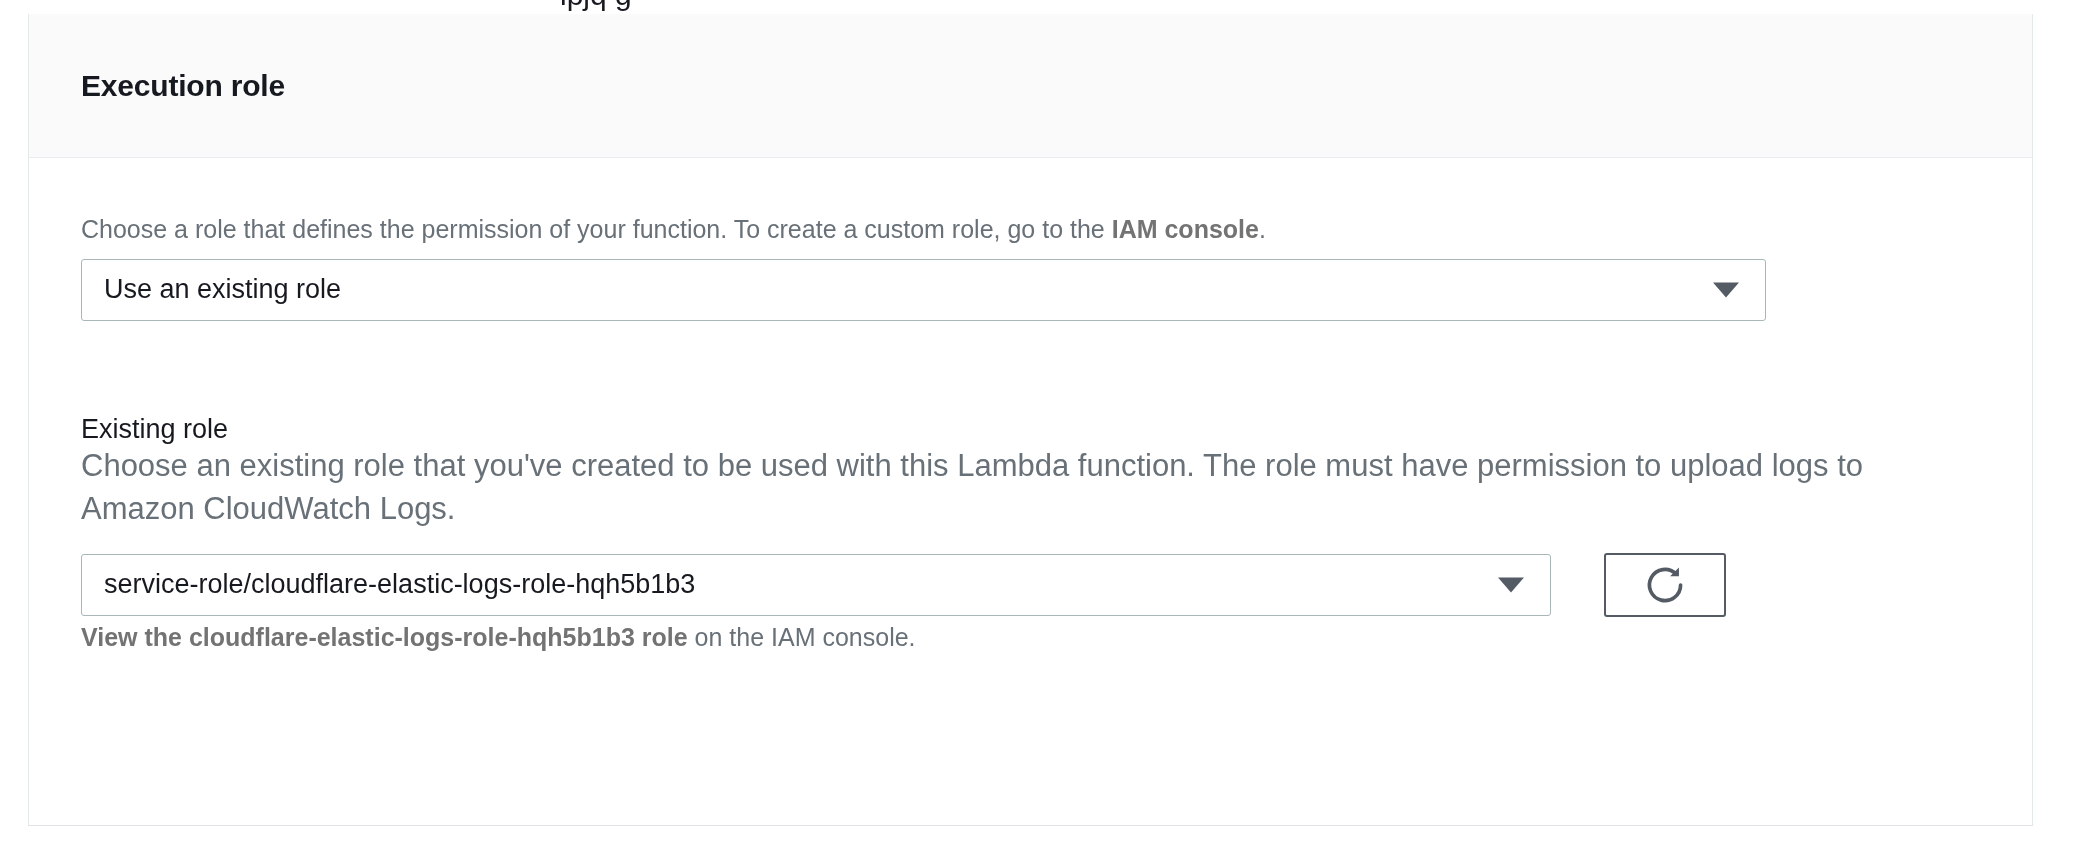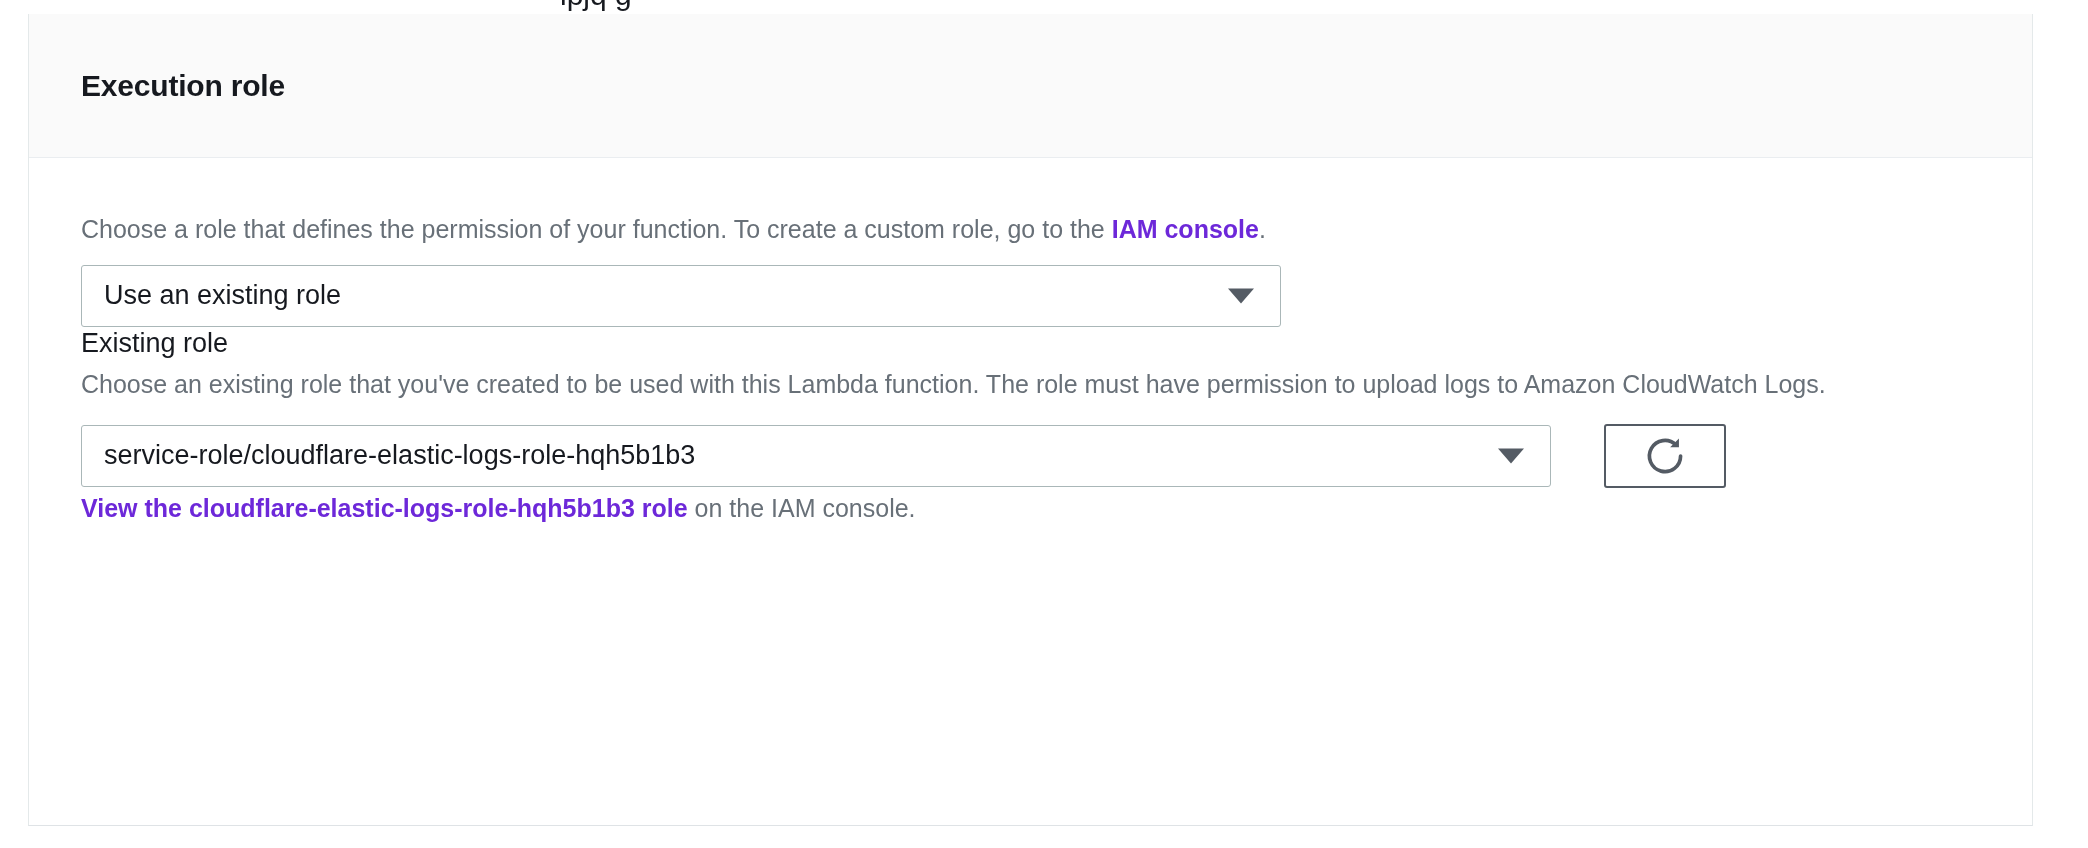--- a/index.html
+++ b/index.html
@@ -70,21 +70,21 @@
   }
 
   
   .intro {
     margin-top: 55px;
     font-size: 25px;
     color: #687078;
     line-height: 1.35;
   }
   .link {
-    color: #6d28d9;
+    color: #737373;
     font-weight: bold;
     text-decoration: none;
     cursor: pointer;
   }
   .link-plain {
     color: #687078;
   }
 
   
   .select {
@@ -111,33 +111,34 @@
     top: 50%;
     transform: translateY(-50%);
     width: 0;
     height: 0;
     border-left: 13px solid transparent;
     border-right: 13px solid transparent;
     border-top: 15px solid #545b64;
   }
 
   #role-source-select {
-    margin-top: 18px;
-    width: 1200px;
+    margin-top: 12px;
+    width: 1685px;
   }
 
   
   .field-label {
+    margin-top: 92px;
     font-size: 27px;
     color: #16191f;
     line-height: 1.2;
   }
   .field-desc {
-    margin-top: 8px;
-    font-size: 25px;
+    margin-top: 0;
+    font-size: 31px;
     color: #687078;
     line-height: 1.38;
     max-width: 1960px;
   }
 
   .select-row {
     margin-top: 22px;
     display: flex;
     align-items: center;
   }

